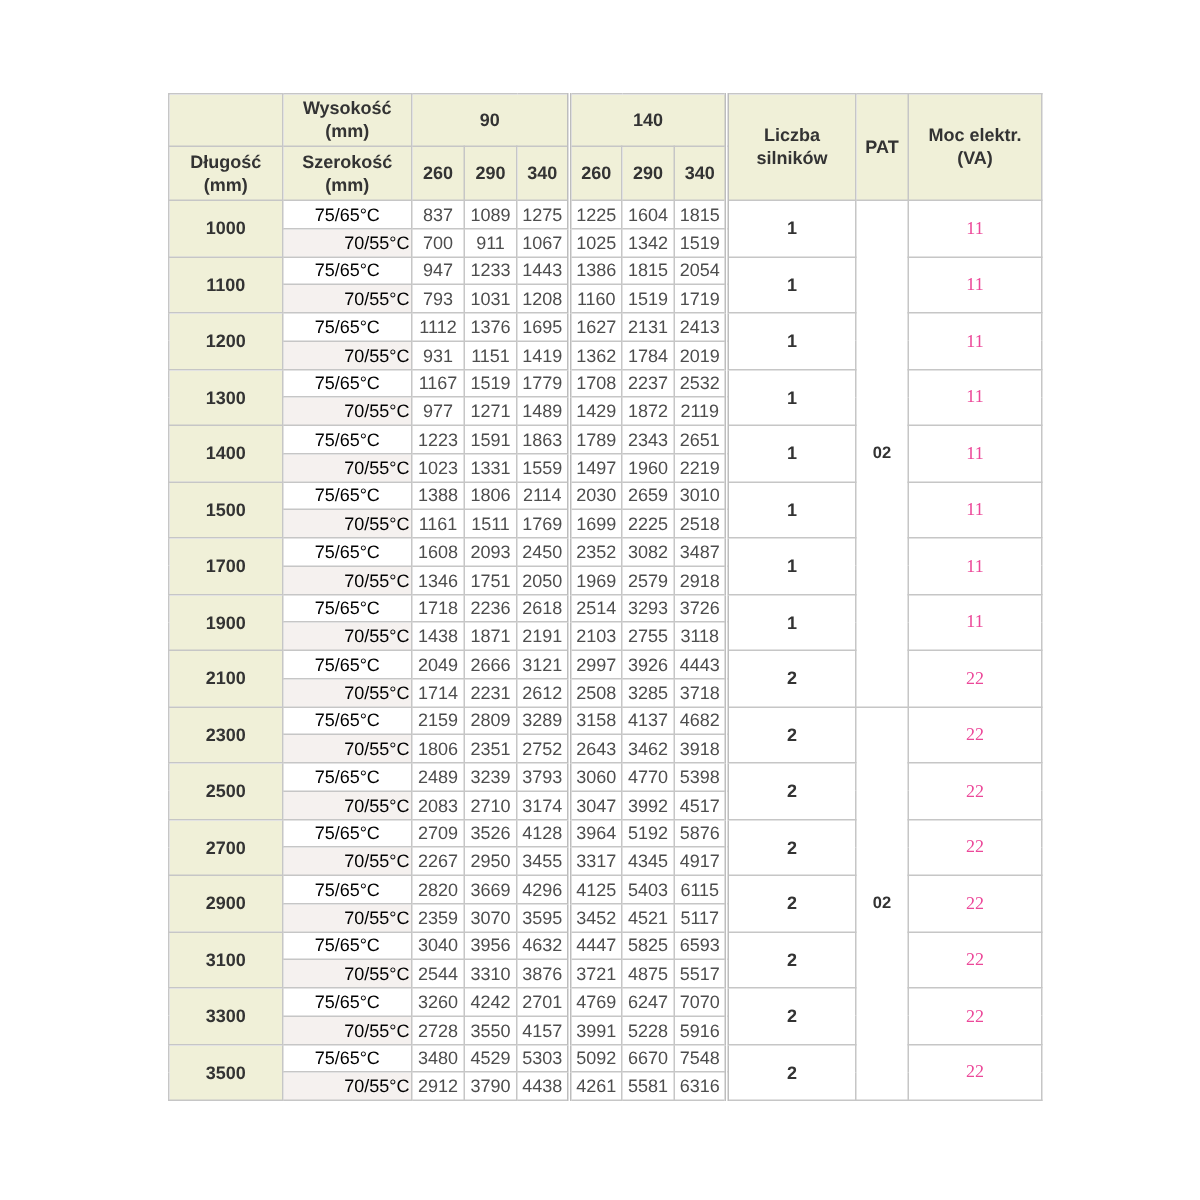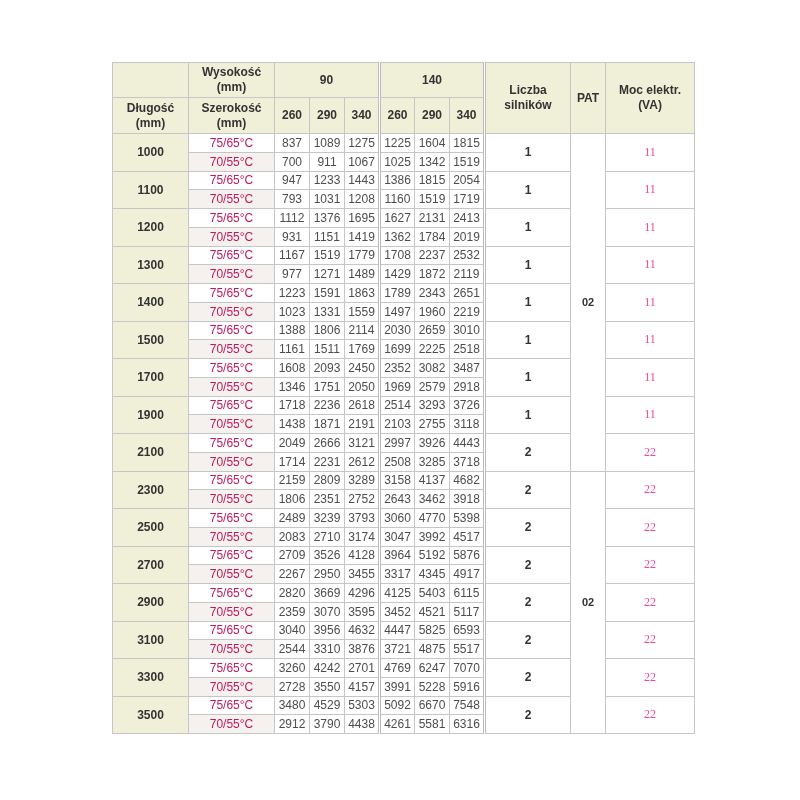--- a/index.html
+++ b/index.html
@@ -43,27 +43,27 @@
     line-height: 1.25;
   }
   td.len {
     background: #f0f0d8;
     color: #333333;
     font-size: 12px;
     font-weight: bold;
     white-space: nowrap;
   }
   td.temp {
-    color: #be185d;
+    color: #000000;
     font-size: 12px;
     font-weight: normal;
     white-space: nowrap;
     background: #ffffff;
   }
-  td.temp.t2 { background: #f5f1ef; }
+  td.temp.t2 { background: #f5f1ef; text-align: right; }
   td.val {
     color: #4d4d4d;
     font-size: 12px;
     white-space: nowrap;
     background: #ffffff;
   }
   td.motors {
     color: #333333;
     font-size: 12px;
     font-weight: bold;

